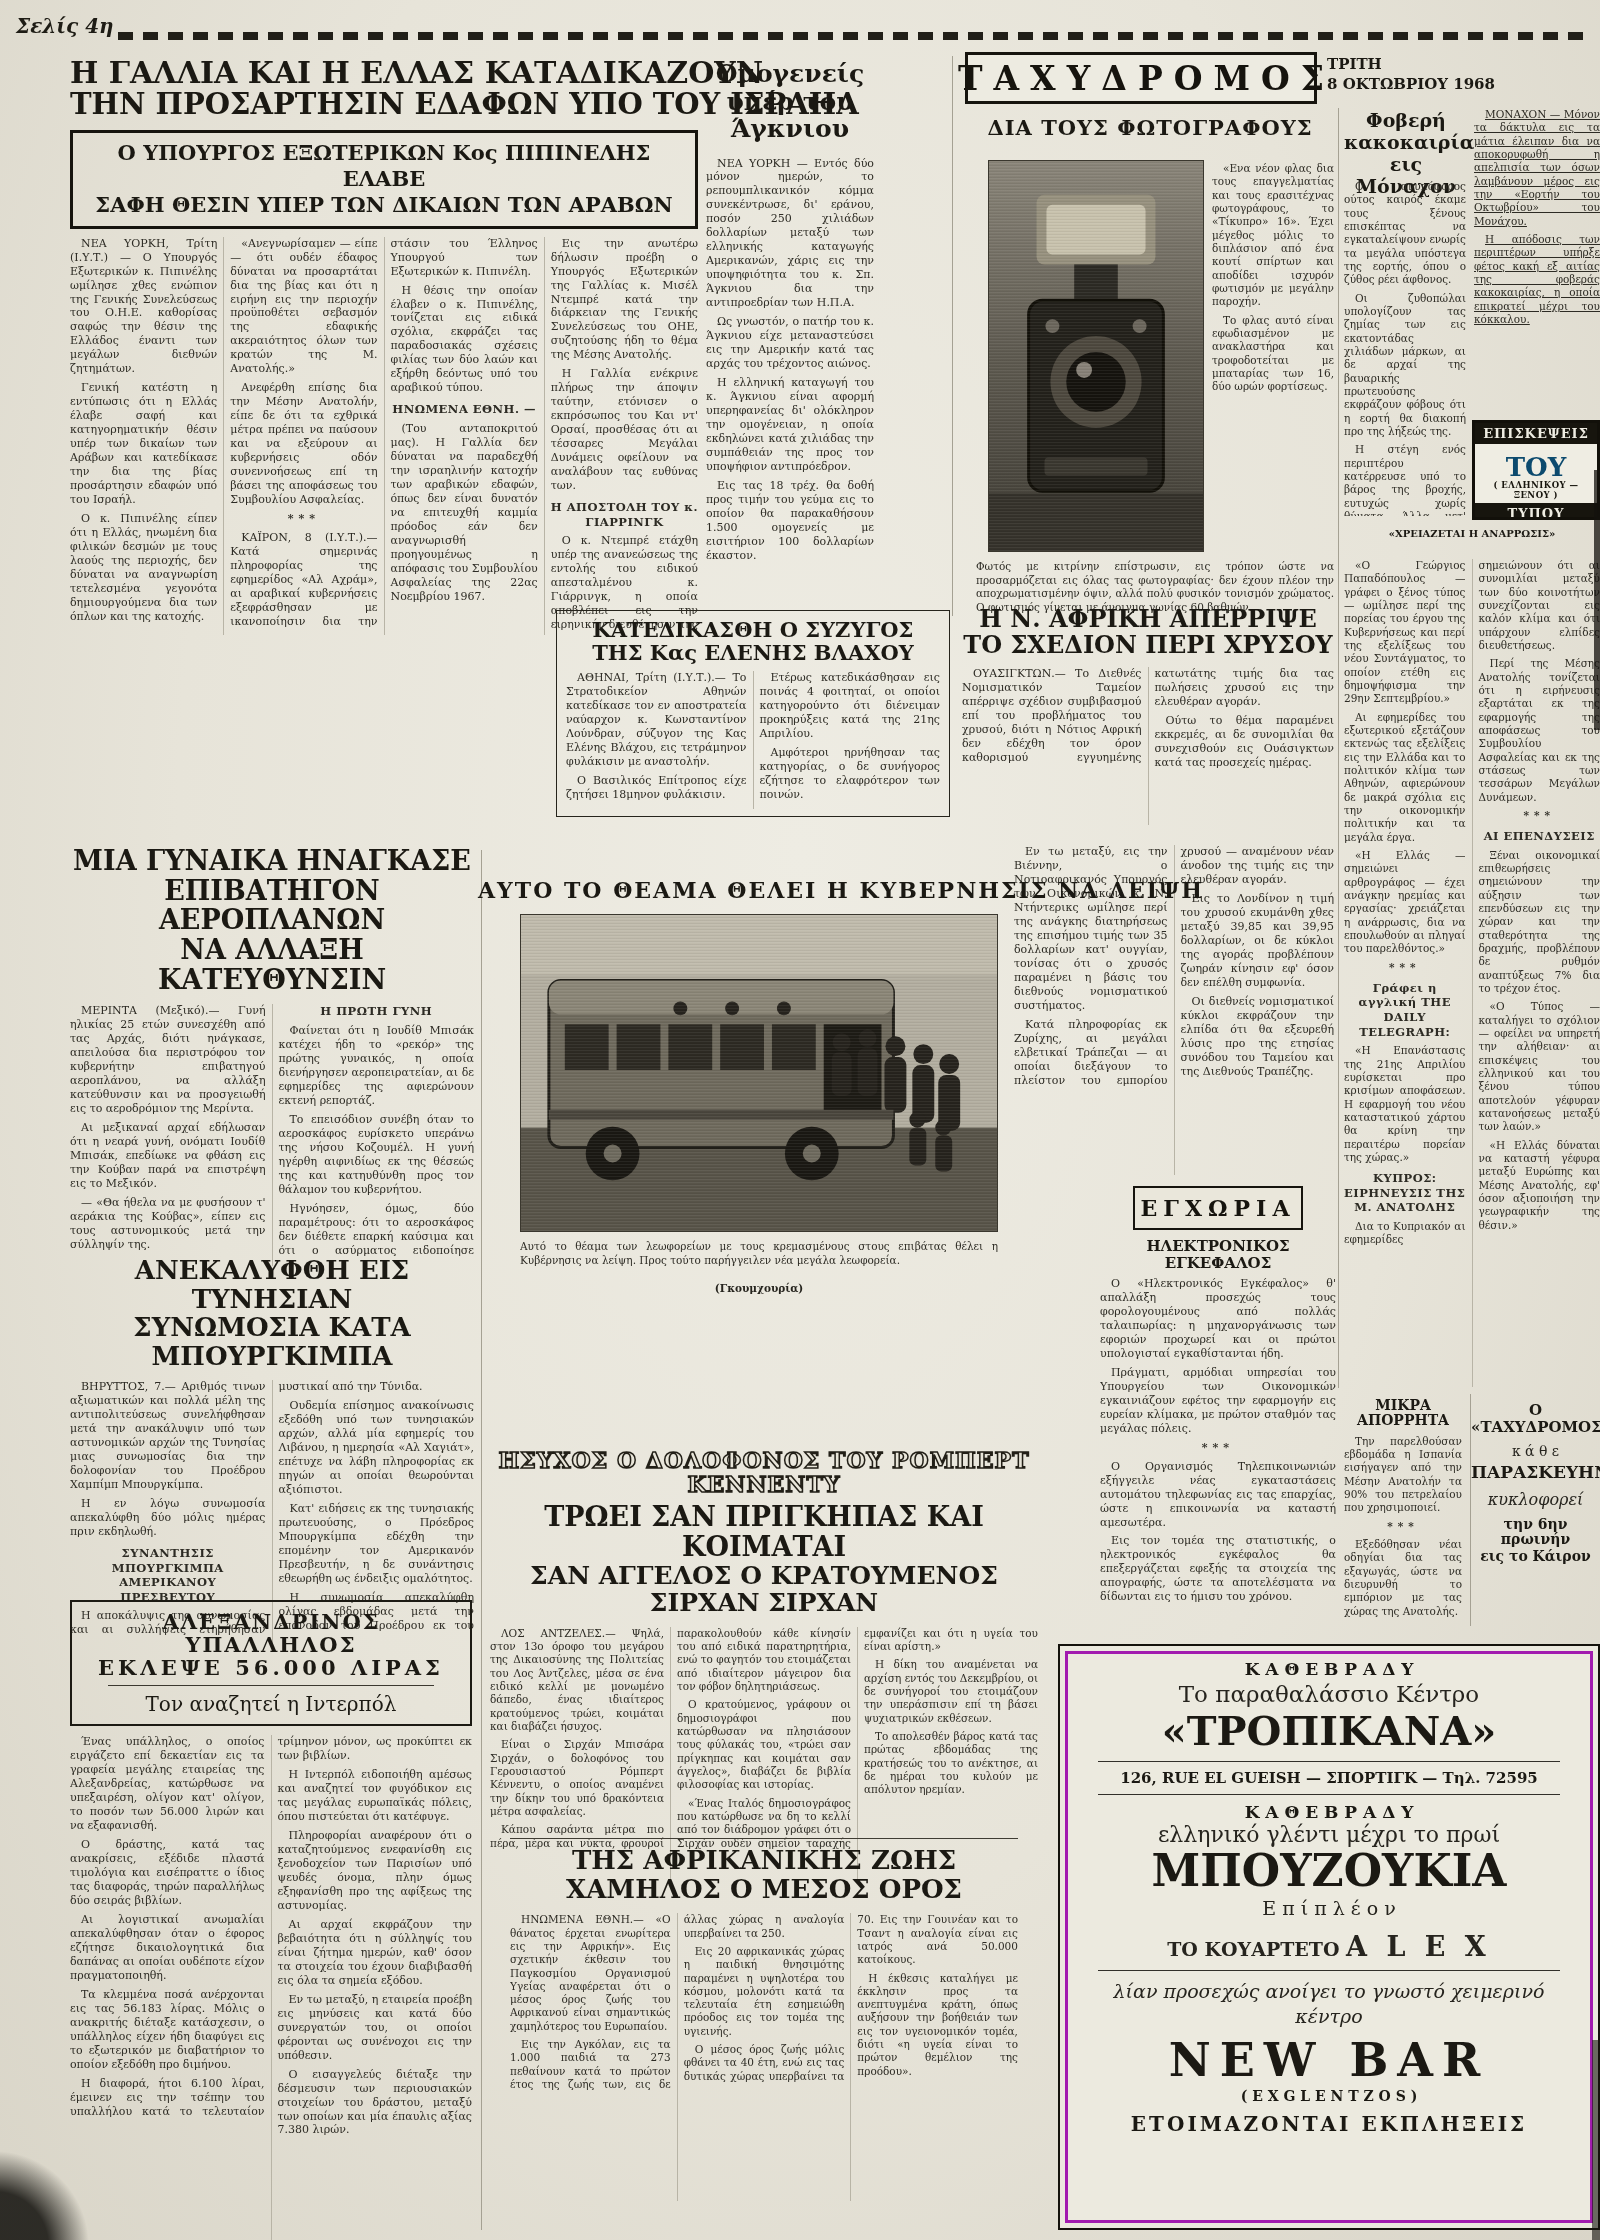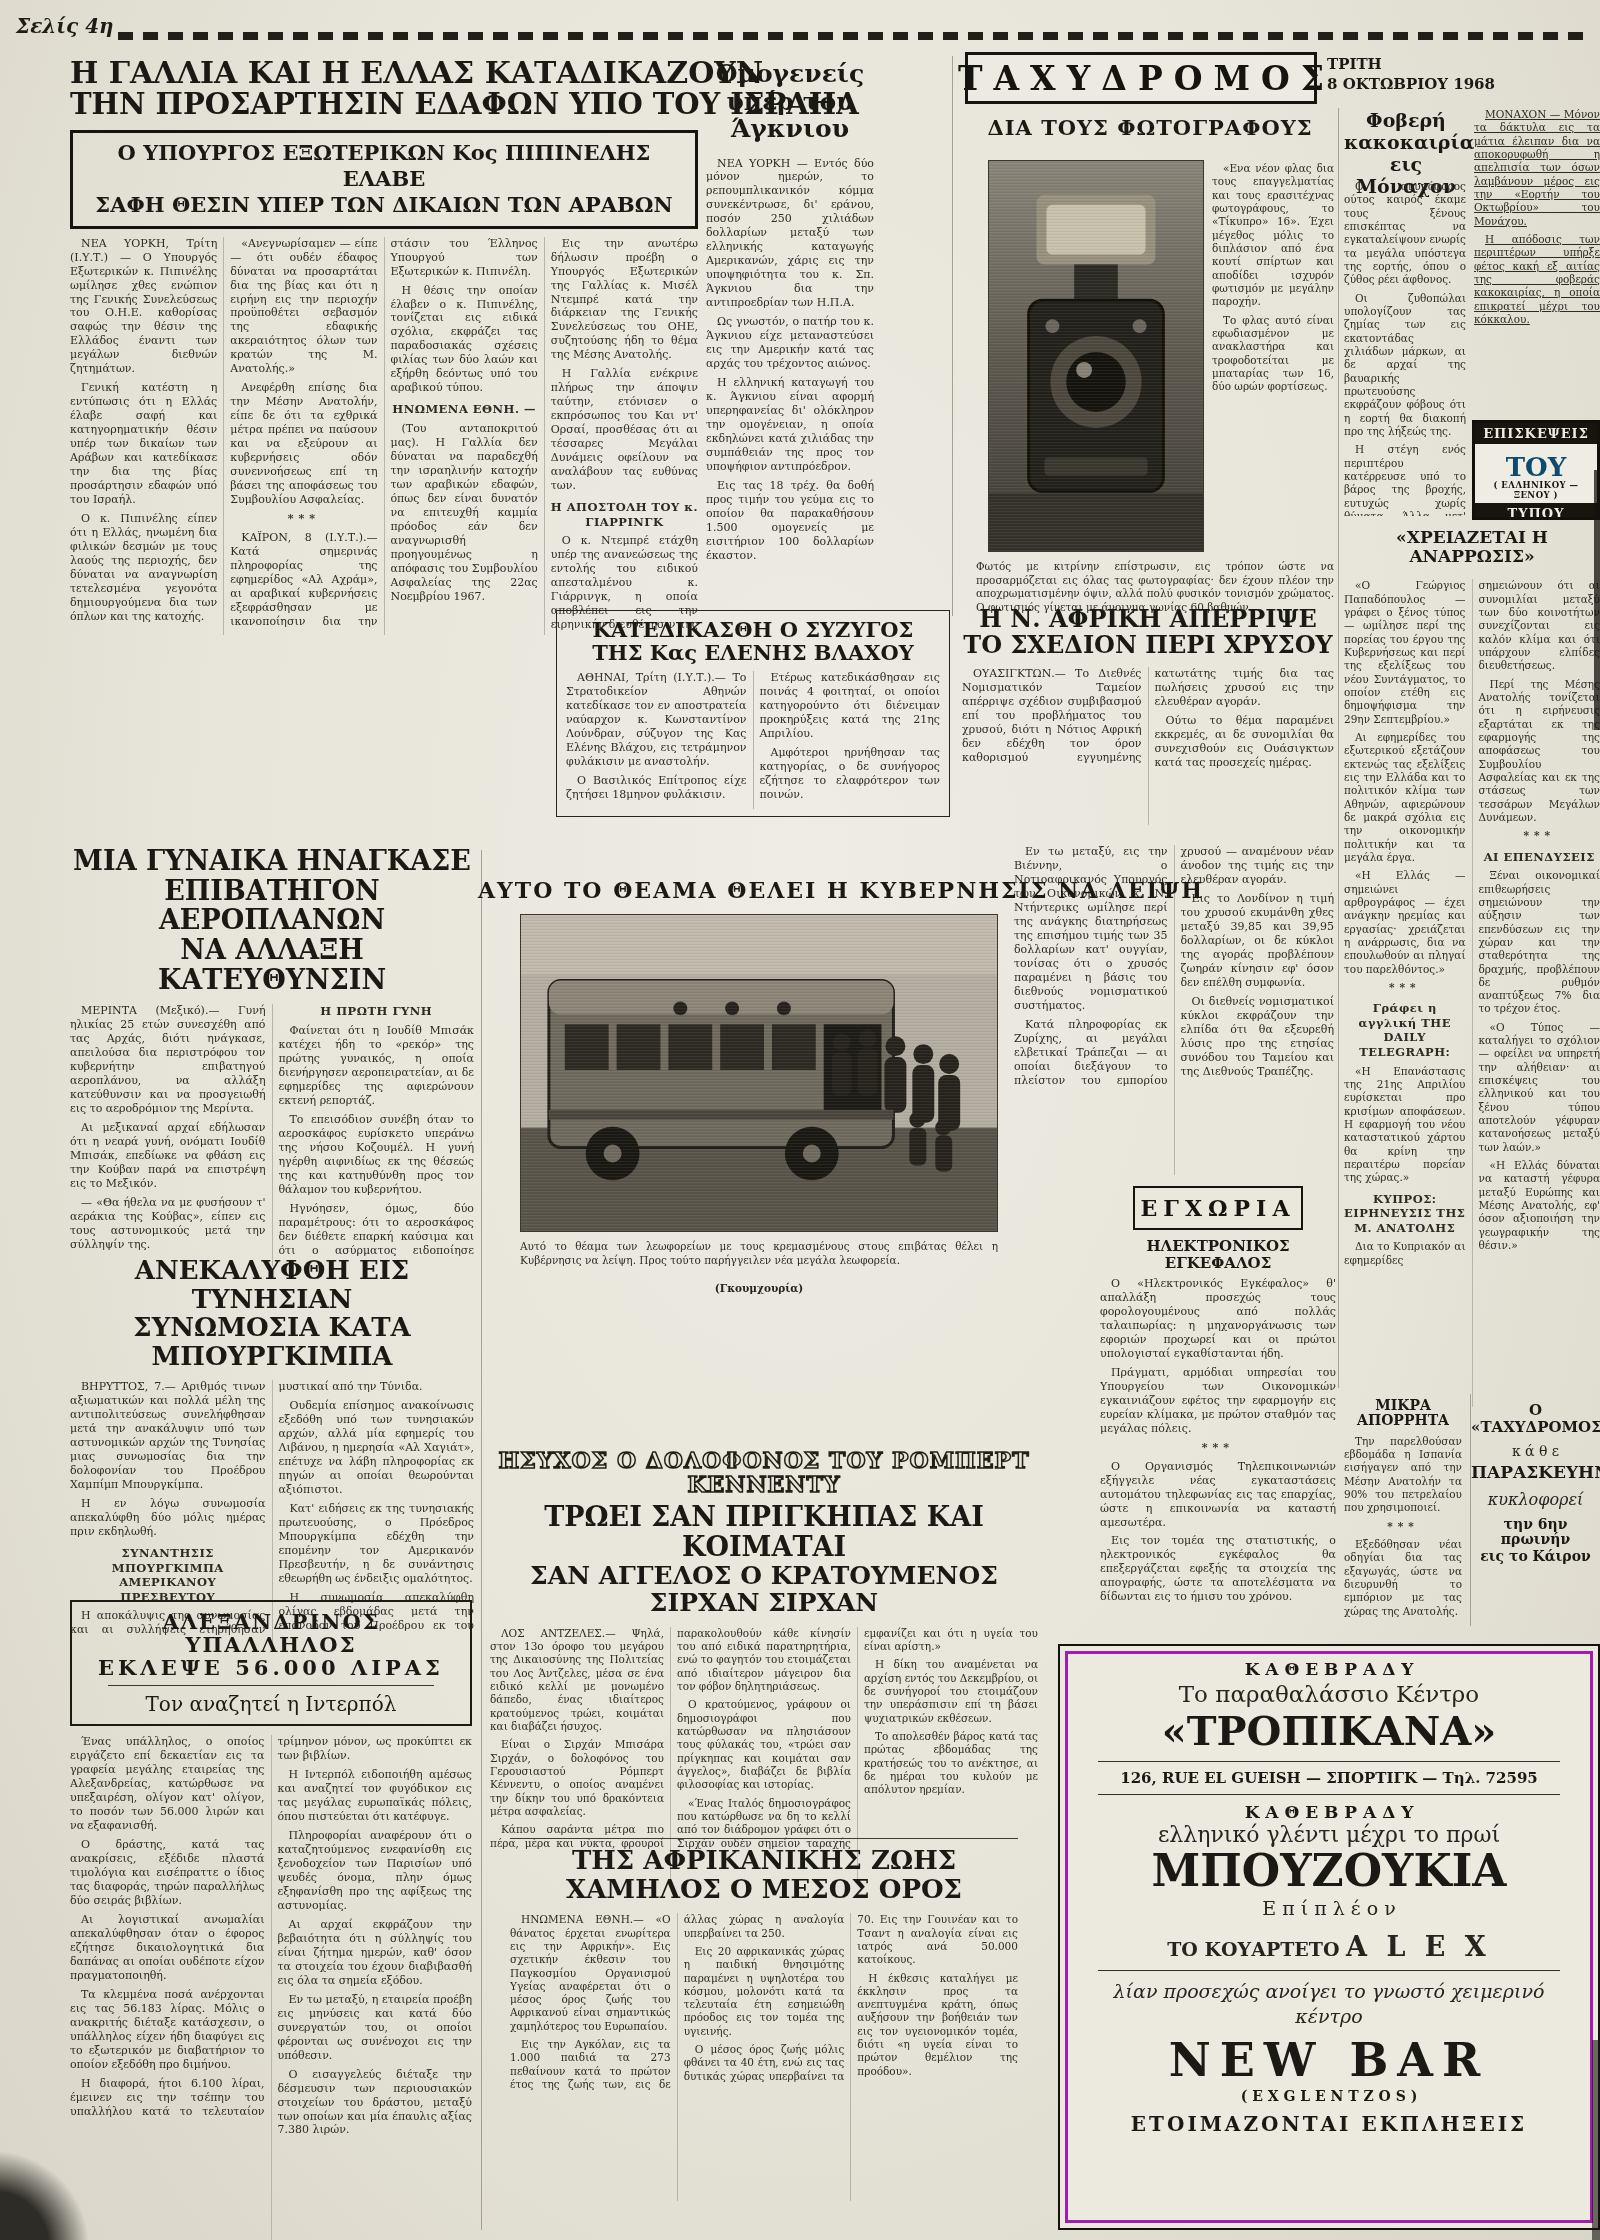--- a/index.html
+++ b/index.html
@@ -144,21 +144,21 @@
     </div>
 
   <div class="abs epk" style="left:1472px;top:420px;width:128px;height:100px;">
     <div class="strip">ΕΠΙΣΚΕΨΕΙΣ</div>
     <div class="mid-big">ΤΟΥ</div>
     <div class="mid-small">( ΕΛΛΗΝΙΚΟΥ — ΞΕΝΟΥ )</div>
     <div class="strip">ΤΥΠΟΥ</div>
   </div>
 
   <div class="abs" style="left:1344px;top:528px;width:256px;">
-    <div class="hl center" style="font-size:17px;margin-bottom:14px;">«ΧΡΕΙΑΖΕΤΑΙ Η ΑΝΑΡΡΩΣΙΣ»</div>
+    <div class="hl center" style="font-size:10px;margin-bottom:20px;">«ΧΡΕΙΑΖΕΤΑΙ Η ΑΝΑΡΡΩΣΙΣ»</div>
     <div class="body-text cols2" style="height:828px;font-size:10.5px;">
         <p class="seg seg-p">«Ο Γεώργιος Παπαδόπουλος — γράφει ο ξένος τύπος — ωμίλησε περί της πορείας του έργου της Κυβερνήσεως και περί της εξελίξεως του νέου Συντάγματος, το οποίον ετέθη εις δημοψήφισμα την 29ην Σεπτεμβρίου.»</p>
         <p class="seg seg-p">Αι εφημερίδες του εξωτερικού εξετάζουν εκτενώς τας εξελίξεις εις την Ελλάδα και το πολιτικόν κλίμα των Αθηνών, αφιερώνουν δε μακρά σχόλια εις την οικονομικήν πολιτικήν και τα μεγάλα έργα.</p>
         <p class="seg seg-p">«Η Ελλάς — σημειώνει αρθρογράφος — έχει ανάγκην ηρεμίας και εργασίας· χρειάζεται η ανάρρωσις, δια να επουλωθούν αι πληγαί του παρελθόντος.»</p>
         <p class="seg seg-stars">***</p>
         <p class="seg seg-sub">Γράφει η αγγλική THE DAILY TELEGRAPH:</p>
         <p class="seg seg-p">«Η Επανάστασις της 21ης Απριλίου ευρίσκεται προ κρισίμων αποφάσεων. Η εφαρμογή του νέου καταστατικού χάρτου θα κρίνη την περαιτέρω πορείαν της χώρας.»</p>
         <p class="seg seg-sub">ΚΥΠΡΟΣ: ΕΙΡΗΝΕΥΣΙΣ ΤΗΣ Μ. ΑΝΑΤΟΛΗΣ</p>
         <p class="seg seg-p">Δια το Κυπριακόν αι εφημερίδες σημειώνουν ότι αι συνομιλίαι μεταξύ των δύο κοινοτήτων συνεχίζονται εις καλόν κλίμα και ότι υπάρχουν ελπίδες διευθετήσεως.</p>
         <p class="seg seg-p">Περί της Μέσης Ανατολής τονίζεται ότι η ειρήνευσις εξαρτάται εκ της εφαρμογής της αποφάσεως του Συμβουλίου Ασφαλείας και εκ της στάσεως των τεσσάρων Μεγάλων Δυνάμεων.</p>

